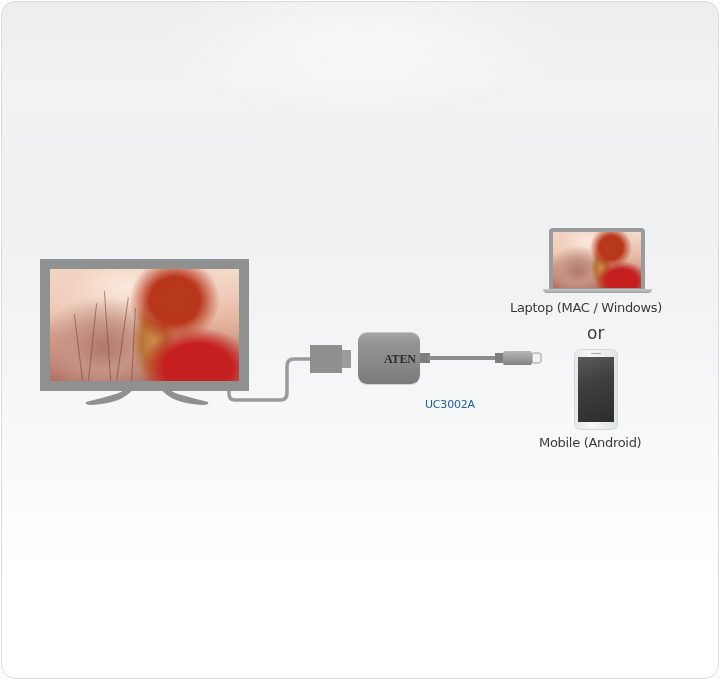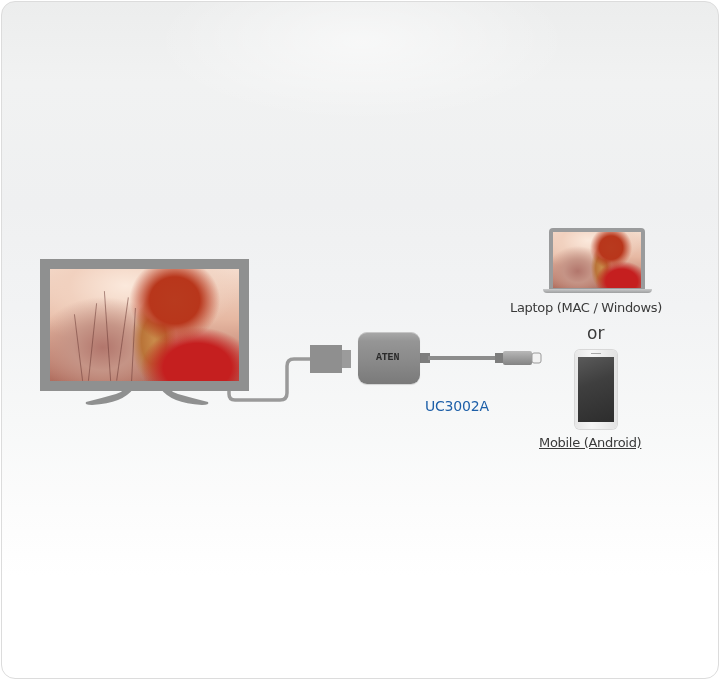--- a/index.html
+++ b/index.html
@@ -75,23 +75,23 @@
 
     
     .adapter-body {
       left: 356px; top: 330px;
       width: 62px; height: 52px;
       border-radius: 9px;
       background: linear-gradient(to bottom, #a9a9a9 0%, #959595 18%, #8a8a8a 55%, #7a7a7a 100%);
       box-shadow: inset 0 1px 0 rgba(255,255,255,0.35), 0 1px 1px rgba(0,0,0,0.15);
     }
     .adapter-logo {
-      left: 374px; top: 350px;
-      font-family: Liberation Mono, monospace;
-      font-size: 10px;
+      left: 382px; top: 350px;
+      font-family: Liberation Serif, serif;
+      font-size: 12px;
       font-weight: bold;
       letter-spacing: -0.2px;
       color: #2b2b2b;
     }
 
     
     .laptop-lid {
       left: 547px; top: 226px;
       width: 96px; height: 62px;
       border-radius: 4px 4px 0 0;
@@ -135,39 +135,38 @@
       white-space: nowrap;
     }
     .label-vga {
       left: 92px; top: 416px;
       font-size: 17px;
       letter-spacing: -0.3px;
       color: #444444;
     }
     .label-model {
       left: 423px; top: 396px;
-      font-size: 14px;
+      font-size: 11px;
       letter-spacing: -0.2px;
       color: #1d5fa8;
     }
     .label-laptop {
       left: 508px; top: 298px;
       font-size: 13px;
       letter-spacing: -0.3px;
       text-align: center;
     }
     .label-or {
       left: 585px; top: 321px;
       font-size: 17px;
     }
     .label-mobile {
       left: 537px; top: 433px;
       font-size: 13px;
       letter-spacing: -0.3px;
-      text-decoration: underline;
     }
   </style>
 </head>
 <body>
 
 <div class="frame">
 
   <svg class="abs cable-svg" width="720" height="680">
 
     <path d="M227 386 L227 392 Q227 398 233 398 L278 398 Q285 398 285 391 L285 364 Q285 357 292 357 L310 357" fill="none" stroke="#9a9a9a" stroke-width="3.5" stroke-linecap="round"></path>

